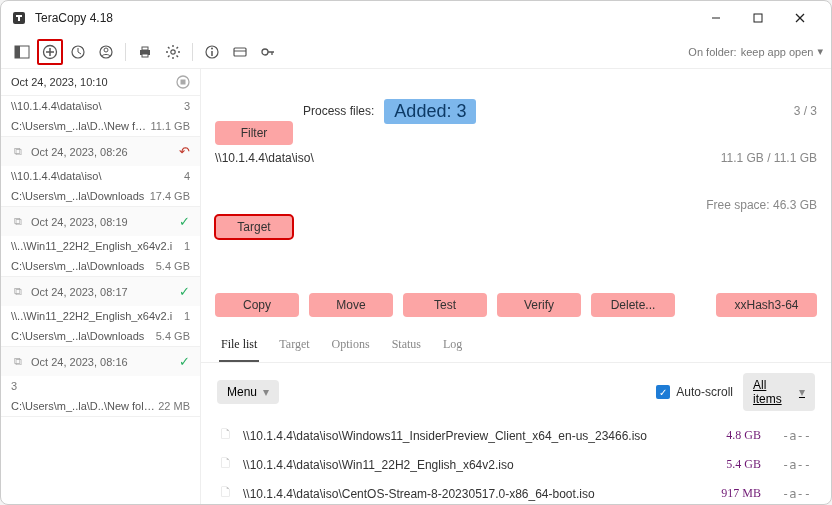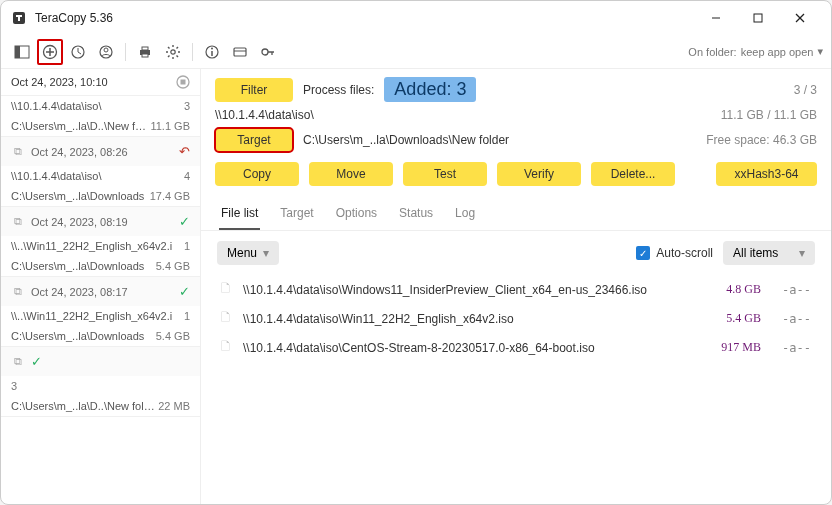--- a/index.html
+++ b/index.html
@@ -26,30 +26,30 @@
   .sb-group { border-bottom: 1px solid #f0f0f0; }
   .sb-group-head { display: flex; align-items: center; padding: 7px 10px; background:#fafafa; }
   .sb-group-head .copyicon { width:14px; display:flex; justify-content:center; color:#aaa; margin-right:6px; font-size:11px; }
   .sb-group-head .when { flex:1; color:#666; font-size:11px; }
   .sb-group-head .status { font-size:13px; }
   .red-undo { color:#c0392b; }
   .green-check { color:#27ae60; }
   .main { flex: 1; display: flex; flex-direction: column; min-width: 0; }
   .controls { padding: 8px 14px 6px 14px; display: flex; flex-direction: column; gap: 6px; font-size: 12px; color: #333; }
   .crow { display: flex; align-items: center; gap: 10px; }
-  .btn { background: #fde047; border: none; border-radius: 4px; padding: 5px 0; width: 78px; font-size: 12px; color: #333; text-align: center; cursor: pointer; }
+  .btn { background: #fca5a5; border: none; border-radius: 4px; padding: 5px 0; width: 78px; font-size: 12px; color: #333; text-align: center; cursor: pointer; margin-top: 44px; }
   .btn.wide { width: 84px; }
   .btn.highlight { outline: 2px solid #d40000; outline-offset: -1px; }
   .added-badge { background:#7db7ec; color:#0d3a66; padding:2px 10px; border-radius:3px; font-size:18px; }
   .crow .grow { flex: 1; }
   .muted { color: #888; }
   .actions { display: flex; gap: 10px; padding: 4px 14px 8px 14px; align-items:center; }
   .actions .spacer { flex: 1; }
   .tabs { display: flex; gap: 18px; padding: 6px 18px 0 18px; border-bottom: 1px solid #eee; font-size: 12px; }
-  .tab { padding: 6px 2px 8px 2px; color: #888; cursor: pointer; }
+  .tab { padding: 6px 2px 8px 2px; color: #888; cursor: pointer; font-family: Liberation Serif, serif; }
   .tab.active { color: #222; border-bottom: 2px solid #555; font-weight: 500; }
   .listtools { display: flex; align-items: center; gap: 10px; padding: 10px 16px; }
   .dropdown { background:#e9e9e9; border:none; border-radius:4px; padding:5px 10px; font-size:12px; display:flex; align-items:center; gap:6px; cursor:pointer; }
   .chk { width:14px; height:14px; background:#1e7cd6; border-radius:2px; display:inline-flex; align-items:center; justify-content:center; color:#fff; font-size:10px; }
   .filelist { flex:1; overflow-y:auto; padding: 0 16px; }
   .filerow { display:flex; align-items:center; padding:5px 4px; font-size:12px; color:#333; }
   .filerow .fi { width:16px; color:#bbb; font-size:11px; margin-right:6px; }
   .filerow .fn { flex:1; white-space:nowrap; overflow:hidden; text-overflow:ellipsis; }
   .filerow .sz { width:70px; text-align:right; color:#701a75; font-family: Liberation Serif, serif; white-space: pre; }
   .filerow .attr { width:50px; text-align:right; color:#888; font-family: Consolas, monospace; white-space: pre; }
@@ -60,21 +60,21 @@
 
 <div class="window">
 
   <div class="titlebar">
     <span class="icon">
       <svg viewBox="0 0 16 16" width="16" height="16">
           <rect x="2" y="2" width="12" height="12" rx="2" fill="#3a3a3a"></rect>
           <path d="M5 5h6v2H9v4H7V7H5z" fill="#fff"></path>
         </svg>
     </span>
-    <span class="title">TeraCopy 5.36</span>
+    <span class="title">TeraCopy 4.18</span>
     <span class="spacer"></span>
     <div class="winbtn">
         <svg width="10" height="10">
           <line x1="1" y1="5" x2="9" y2="5" stroke="#222" stroke-width="1"></line>
         </svg>
       </div>
     <div class="winbtn">
         <svg width="10" height="10">
           <rect x="1" y="1" width="8" height="8" fill="none" stroke="#222" stroke-width="1"></rect>
         </svg>
@@ -227,20 +227,21 @@
               <span class="r">1</span>
             </div>
             <div class="sb-row">
               <span class="l">C:\Users\m_..la\Downloads</span>
               <span class="r">5.4 GB</span>
             </div>
           </div>
           <div class="sb-group">
             <div class="sb-group-head">
               <span class="copyicon">⧉</span>
+              <span class="when">Oct 24, 2023, 08:16</span>
               <span class="status green-check">✓</span>
             </div>
             <div class="sb-row">
               <span class="r">3</span>
             </div>
             <div class="sb-row">
               <span class="l">C:\Users\m_..la\D..\New folder</span>
               <span class="r">22 MB</span>
             </div>
           </div>
@@ -256,21 +257,20 @@
           <span class="grow"></span>
           <span class="muted">3 / 3</span>
         </div>
         <div class="crow">
           <span>\\10.1.4.4\data\iso\</span>
           <span class="grow"></span>
           <span class="muted">11.1 GB / 11.1 GB</span>
         </div>
         <div class="crow">
           <button class="btn highlight">Target</button>
-          <span>C:\Users\m_..la\Downloads\New folder</span>
           <span class="grow"></span>
           <span class="muted">Free space: 46.3 GB</span>
         </div>
       </div>
       <div class="actions">
         <button class="btn wide">Copy</button>
         <button class="btn wide">Move</button>
         <button class="btn wide">Test</button>
         <button class="btn wide">Verify</button>
         <button class="btn wide">Delete...</button>
@@ -289,21 +289,21 @@
       <div class="listtools">
         <div class="dropdown">
           <span>Menu</span>
           <span style="color:#888;">▾</span>
         </div>
         <span class="grow" style="flex:1;"></span>
         <label style="display:flex;align-items:center;gap:6px;font-size:12px;color:#333;cursor:pointer;">
           <span class="chk">✓</span>
           <span>Auto-scroll</span>
         </label>
-        <div class="dropdown" style="width:92px;justify-content:space-between;">
+        <div class="dropdown" style="width:72px;justify-content:space-between;text-decoration:underline;">
           <span>All items</span>
           <span style="color:#888;">▾</span>
         </div>
       </div>
 
       <div class="filelist" id="filelist">
           <div class="filerow">
             <span class="fi">🗋</span>
             <span class="fn">\\10.1.4.4\data\iso\Windows11_InsiderPreview_Client_x64_en-us_23466.iso</span>
             <span class="sz">4.8 GB</span>

